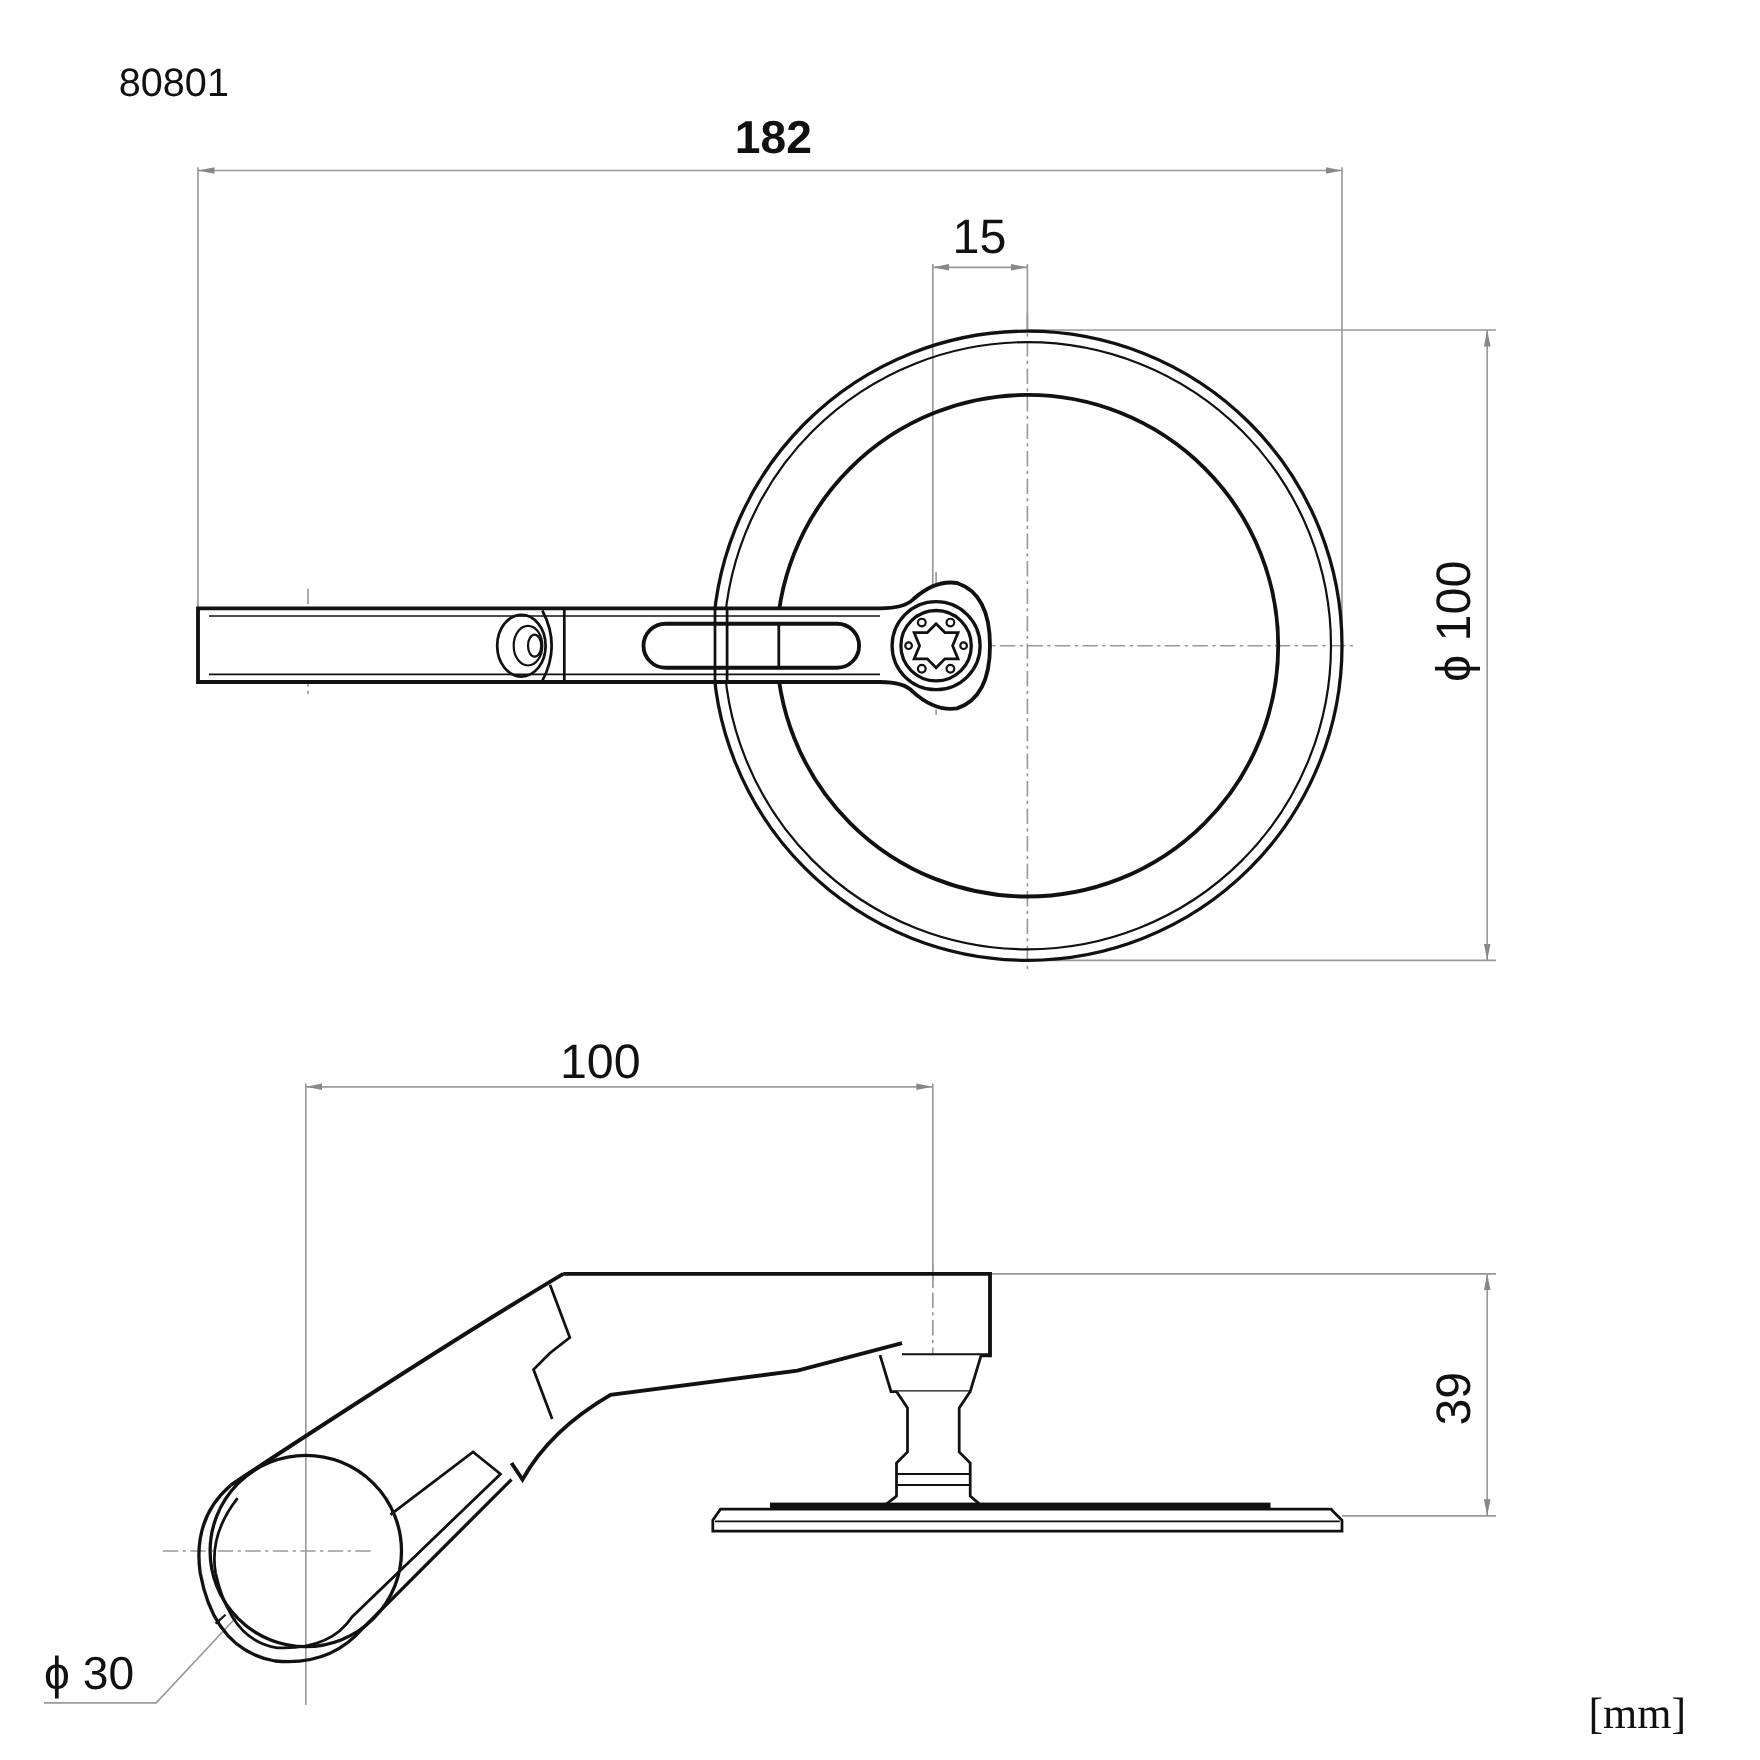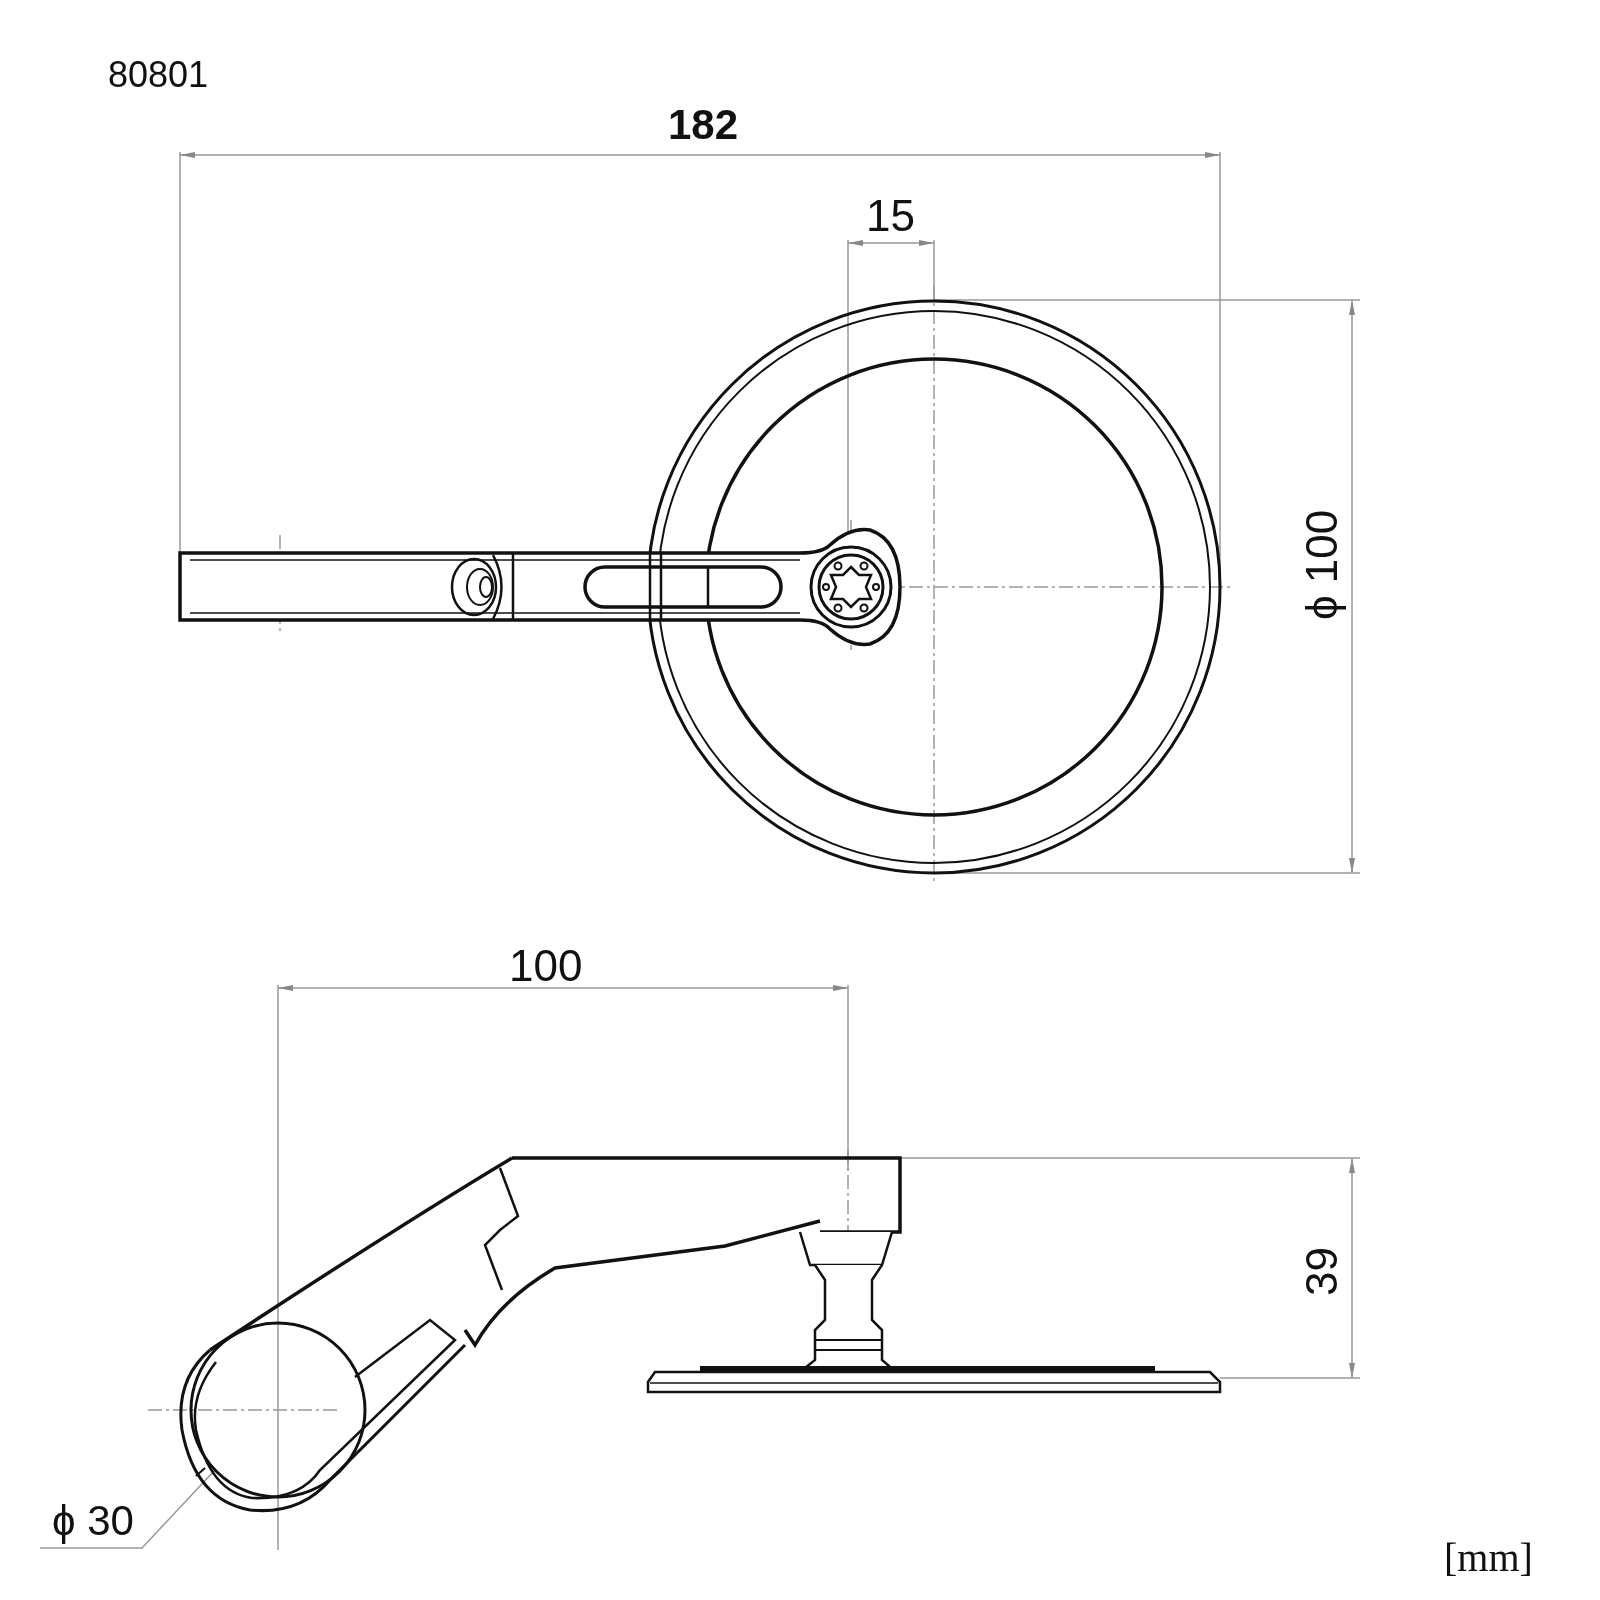--- a/index.html
+++ b/index.html
@@ -6,21 +6,21 @@
   body { width:1600px; height:1600px; position:relative; overflow:hidden;
          font-family: "Liberation Sans", sans-serif; color:#111; }
   svg { position:absolute; left:0; top:0; }
   .lbl { position:absolute; font-family:"Liberation Sans", sans-serif; color:#111; white-space:nowrap; line-height:1; }
   .part-no { left:108px; top:57px; font-size:36px; }
   .d182 { left:668px; top:104px; font-size:42px;font-weight:bold; }
   .d15 { left:866px; top:194px; font-size:44px;text-align:center; }
   .d100b { left:509px; top:944px; font-size:44px; }
   .dphi100 { left:1278px; top:540px; font-size:44px; transform-origin:left top; transform: translate(0,0) rotate(-90deg); }
   .d39 { left:1278px; top:1278px; font-size:44px; transform-origin:left top; transform: rotate(-90deg); }
-  .dphi30 { left:52px; top:1500px; font-size:42px; }
+  .dphi30 { left:40px; top:1500px; font-size:42px; }
   .units { left:1444px; top:1538px; font-size:40px;font-family:Liberation Serif, serif; }
 </style>
 </head>
 <body>
 
 <svg width="1600" height="1600" viewBox="0 0 1600 1600" xmlns="http://www.w3.org/2000/svg">
   <defs>
     <marker id="arr" viewBox="0 0 10 10" refX="10" refY="5" markerWidth="10" markerHeight="10" orient="auto-start-reverse">
       <path d="M0,3 L10,5 L0,7 z" fill="#888"></path>
     </marker>

